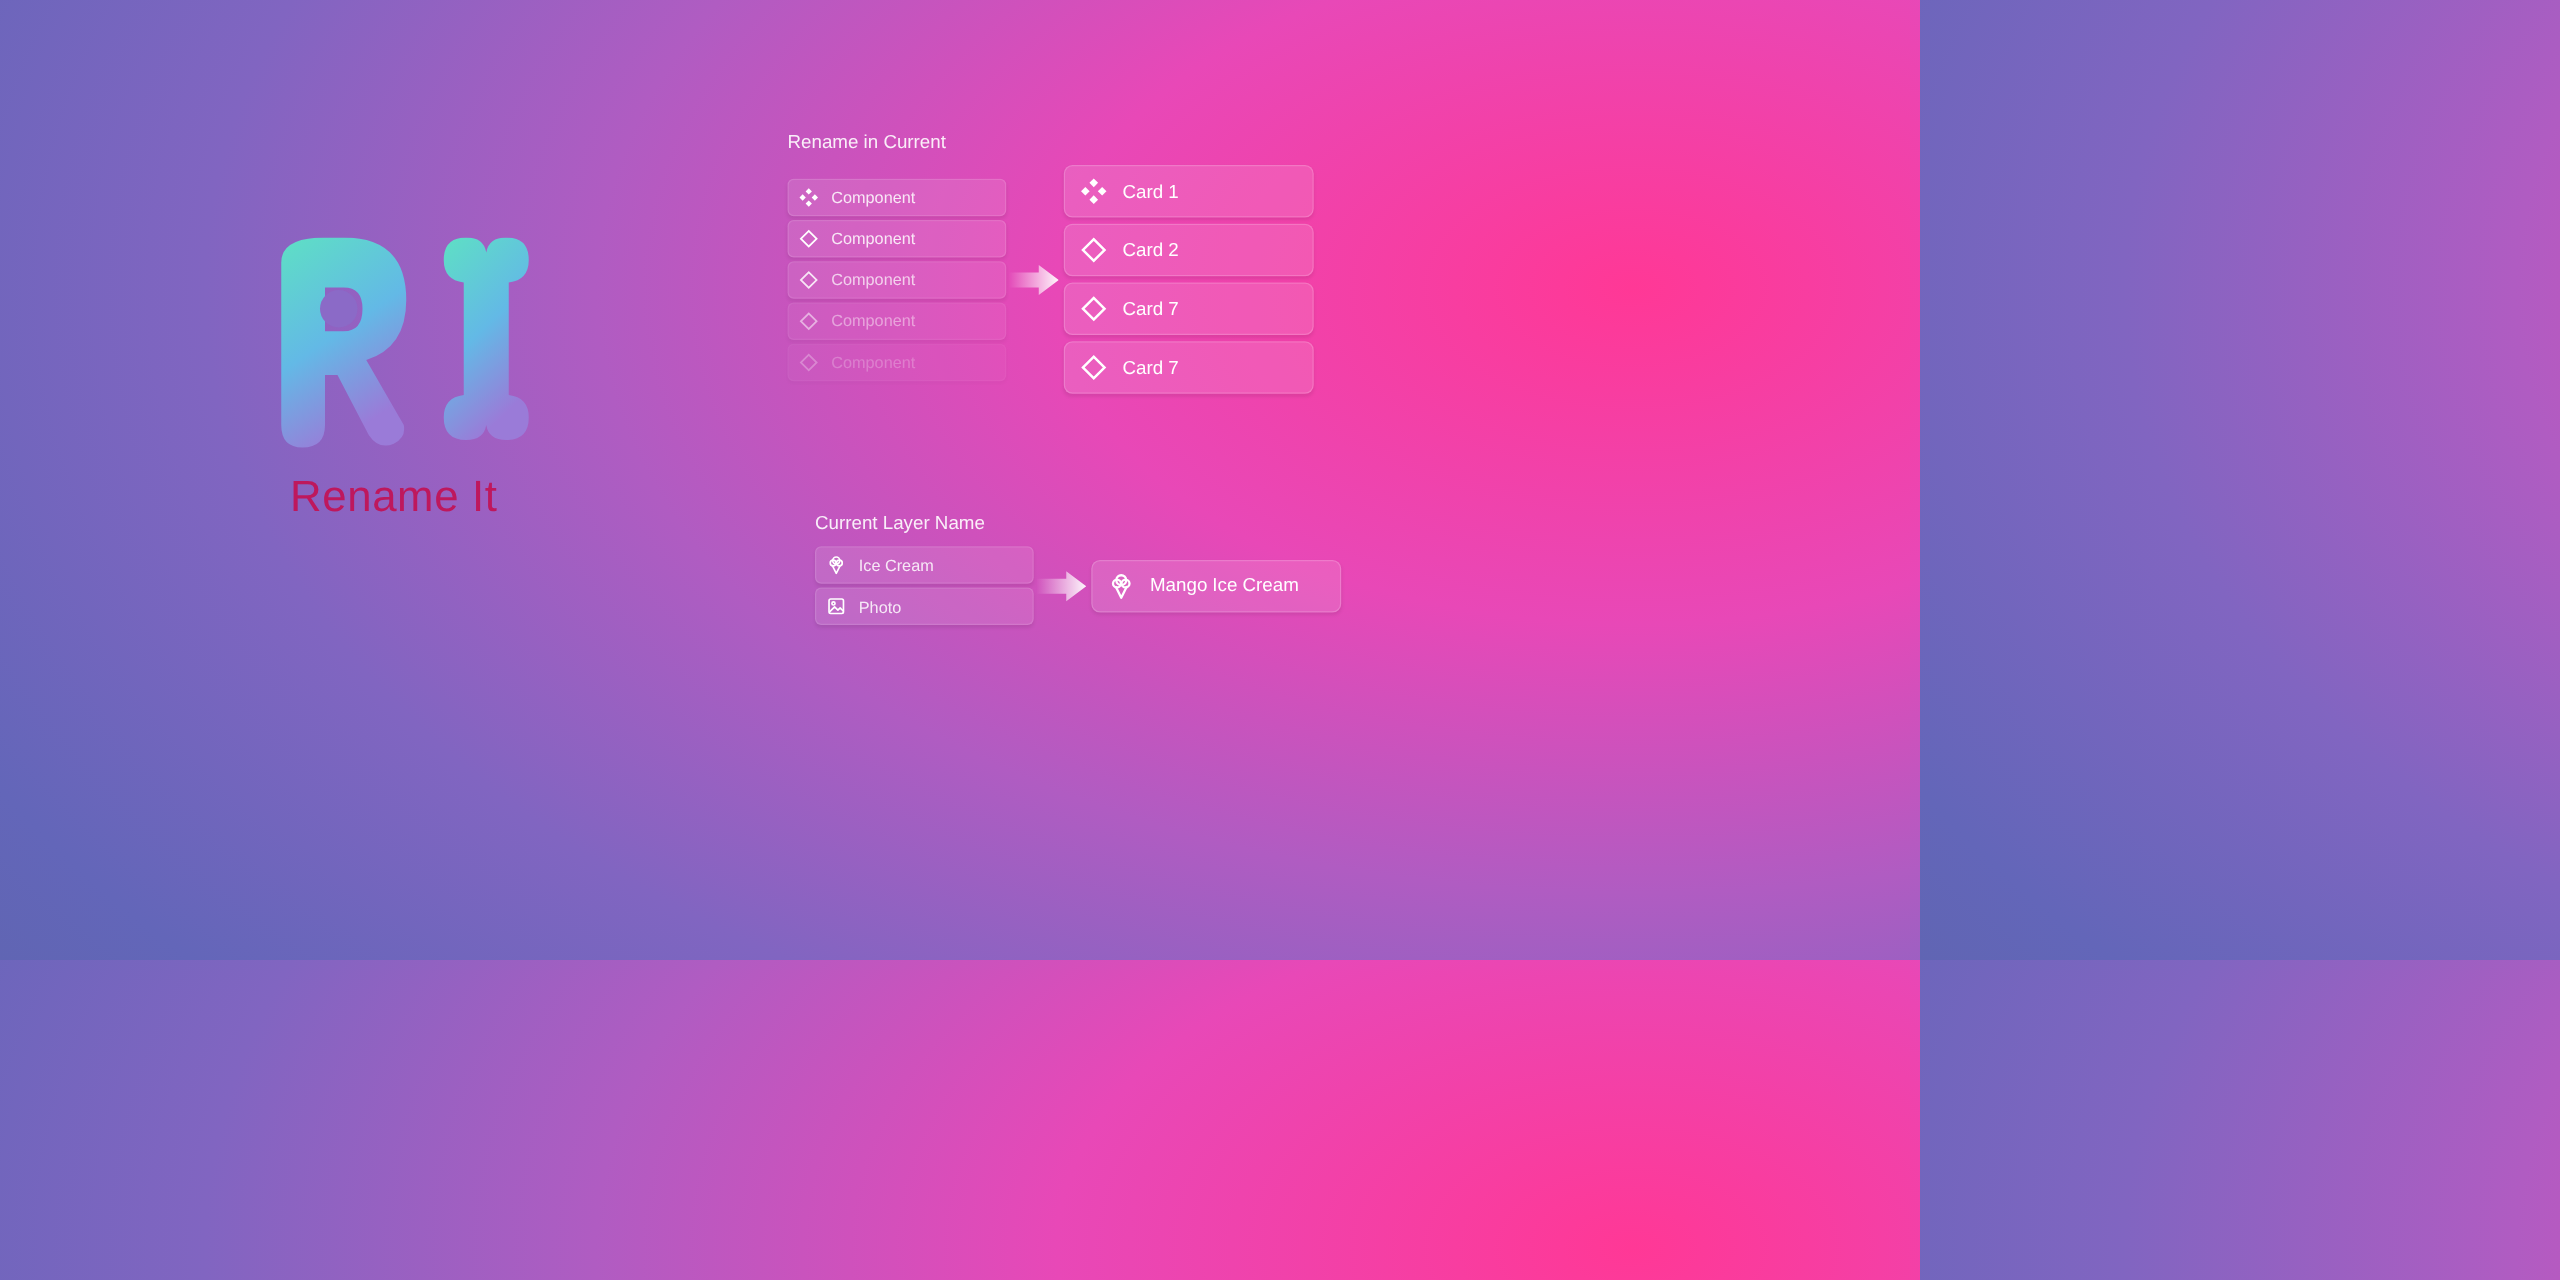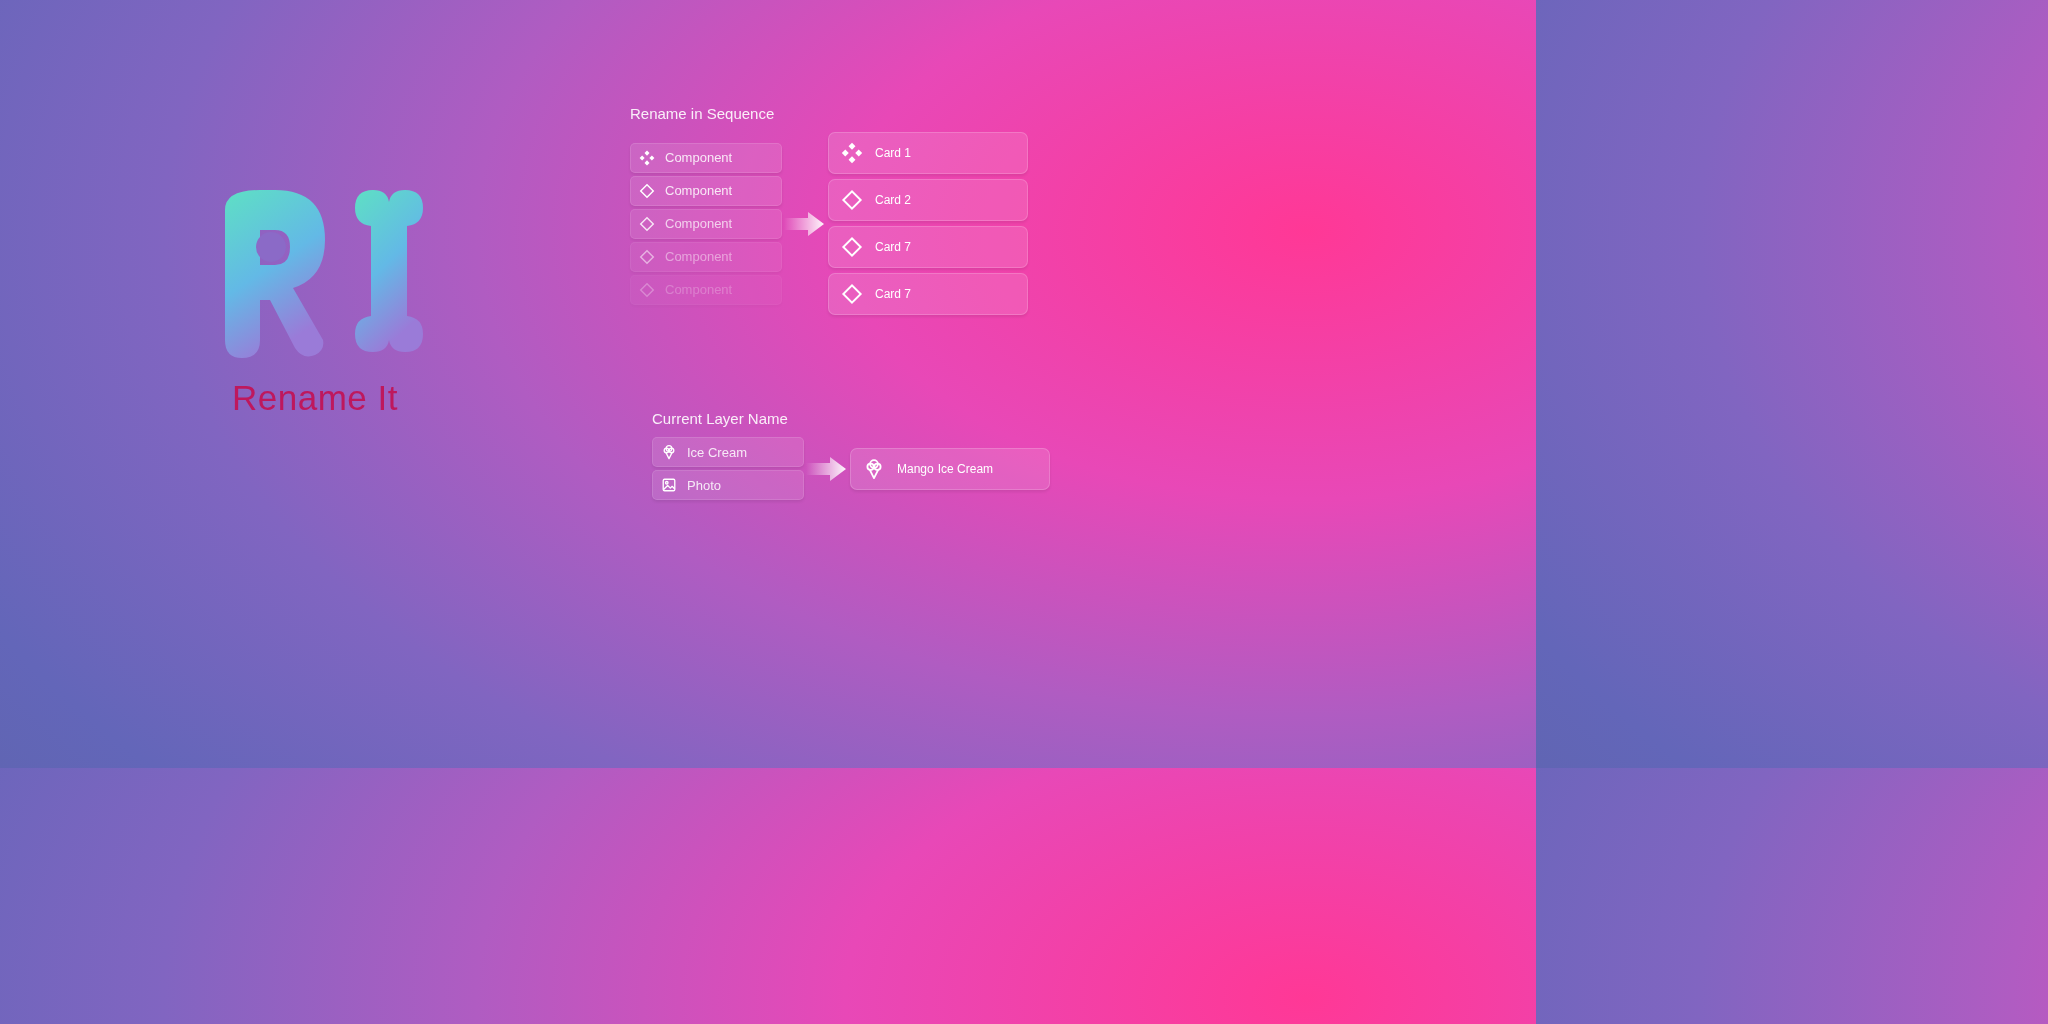--- a/index.html
+++ b/index.html
@@ -41,21 +41,21 @@
     font-weight: 400;
     color: rgba(255,255,255,0.9);
     margin-bottom: 10px;
   }
 
   .columns {
     display: flex;
     align-items: center;
   }
   .col { display: flex; flex-direction: column; gap: 3px; }
-  .col.left .row { width: 152px; height: 30px; }
+  .col.left .row { width: 175px; height: 30px; }
   .col.right .row { width: 200px; height: 42px; }
   .col.right { gap: 5px; }
 
   .arrow-wrap {
     width: 40px;
     display: flex;
     align-items: center;
     justify-content: center;
     margin: 0 4px 0 2px;
   }
@@ -67,21 +67,21 @@
     padding: 0 8px;
     border-radius: 5px;
     background: rgba(255,255,255,0.10);
     border: 1px solid rgba(255,255,255,0.12);
     box-shadow: 0 2px 3px rgba(0,0,0,0.08);
     color: rgba(255,255,255,0.85);
     font-size: 13px;
   }
   .col.right .row {
     padding: 0 12px;
-    font-size: 12px;
+    font-size: 15px;
     gap: 12px;
     color: #fff;
     border-radius: 7px;
     background: rgba(255,255,255,0.12);
     border: 1px solid rgba(255,255,255,0.18);
   }
   .row.fade1 { opacity: 0.85; }
   .row.fade2 { opacity: 0.55; }
   .row.fade3 { opacity: 0.30; }
 
@@ -186,21 +186,21 @@
                Q150 162 150 144
                Q150 128 166 126
                L166 36
                Q150 34 150 18 Z"></path>
     </g>
   </svg>
   <div class="app-title">Rename It</div>
 </div>
 
 <div class="panel panel-seq">
-  <div class="panel-title">Rename in Sequence</div>
+  <div class="panel-title">Rename in Current</div>
   <div class="columns">
     <div class="col left" id="seq-left">
         <div class="row ">
     <span class="icon-slot">
             <svg viewBox="0 0 18 18">
               <use href="#icon-component-filled" style="color:#fff"></use>
             </svg>
           </span>
     <span class="label">Component</span>
   </div>

